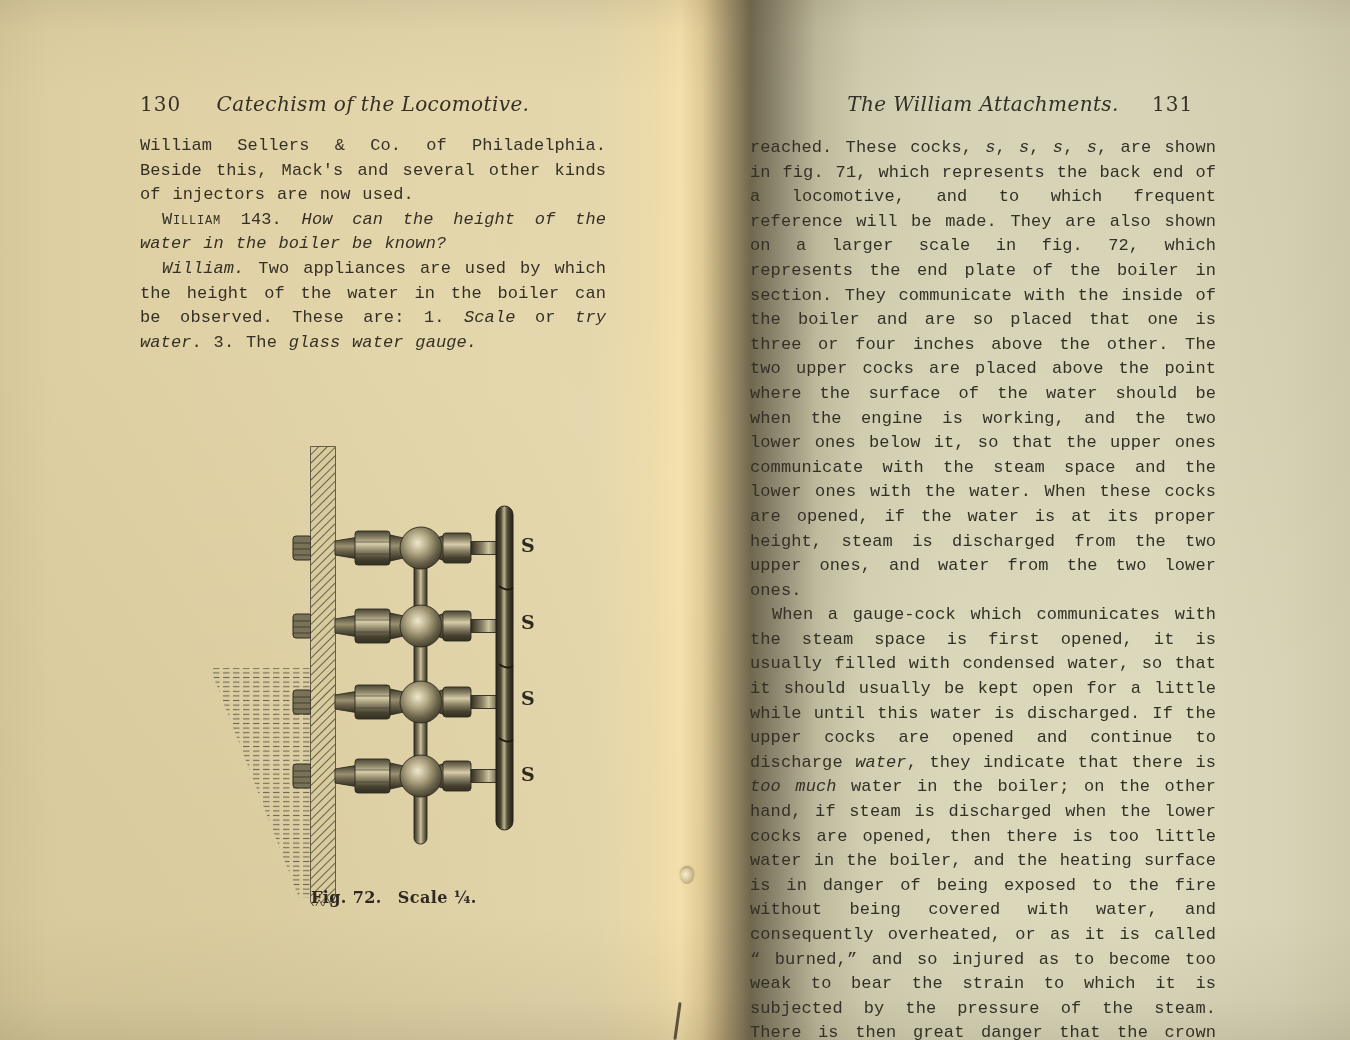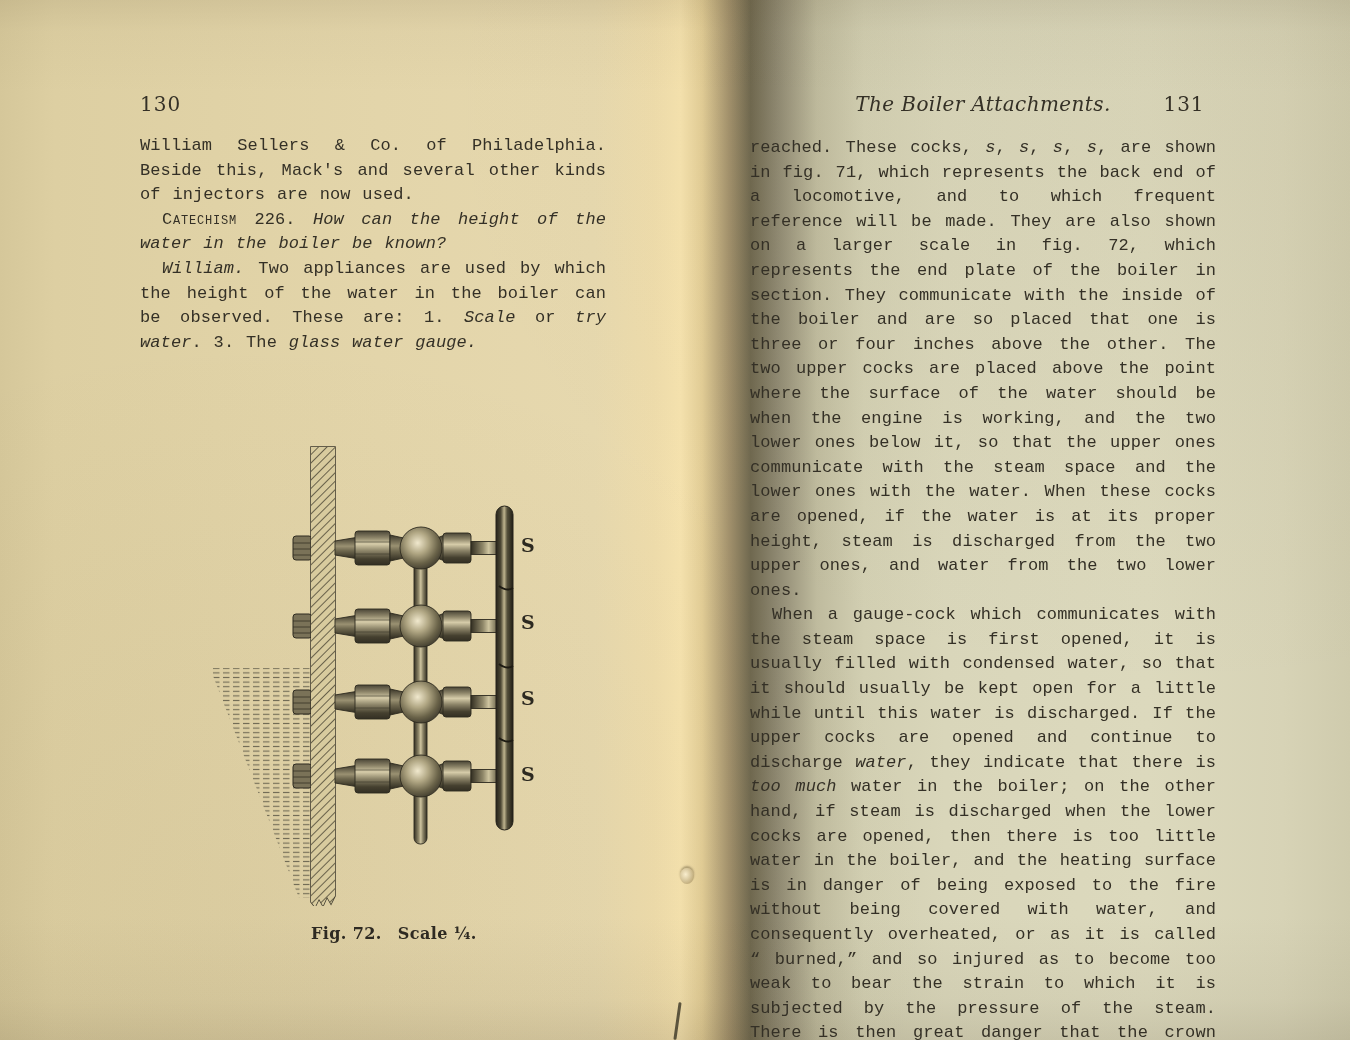--- a/index.html
+++ b/index.html
@@ -19,55 +19,56 @@
         #eedcab 48.5%, #f5e2ae 50.4%, #e2cd96 52%, #a2916c 54%,
         #6f684f 55.6%, #8d8770 57.5%, #bfbb9e 60.5%, #d2cfb2 64%,
         #d9d6ba 70%, #dcd9bd 85%, #d7d3b6 95%, #cfcbad 100%);
     color:#343026;
     padding-left:12px;
   }
   .hdr{position:absolute;display:flex;align-items:baseline;font-size:20px;}
   #left-header{left:140px;top:92px;width:466px;}
   #right-header{left:750px;top:92px;width:466px;}
   .pagenum{width:64px;letter-spacing:1px;}
-  #right-header .pagenum{text-align:center;}
+  #right-header .pagenum{text-align:left;}
   .running{flex:1;text-align:center;font-style:italic;letter-spacing:0.4px;}
   .hsp{width:64px;}
   .textcol{position:absolute;width:466px;text-align:justify;font-family:Liberation Mono, monospace;}
   #left-body{left:140px;top:134px;}
   #right-body{left:750px;top:136px;}
   .para{margin:0;font-size:17px;line-height:24.6px;word-spacing:1.5px;letter-spacing:0.1px;}
   .para.ind{text-indent:22px;}
   .it{font-style:italic;}
   .sc{font-variant:small-caps;letter-spacing:0.8px;}
   #figure{position:absolute;left:193px;top:436px;width:432px;height:508px;}
   .fig-caption{
-    position:absolute;left:118px;top:488px;
+    position:absolute;left:118px;top:452px;
     font-weight:bold;font-size:16px;letter-spacing:0.4px;color:#2e2a22;white-space:nowrap;
   }
   .fig-caption .gap{display:inline-block;width:16px;}
   .nick{position:absolute;left:680px;top:868px;width:14px;height:16px;border-radius:50%;
     background:radial-gradient(ellipse at 40% 40%, rgba(250,240,210,0.9), rgba(120,100,60,0.35) 70%, rgba(0,0,0,0) 100%);
     box-shadow:0 -2px 2px rgba(60,50,25,0.35);}
   .crack{position:absolute;left:676px;top:1002px;width:3px;height:38px;background:#3a3424;
     transform:rotate(8deg);border-radius:2px;opacity:0.8;}
 </style>
 </head>
 <body>
 
 <div class="scan">
 
   <div class="hdr" id="left-header">
     <span class="pagenum">130</span>
+    <span class="running">Catechism of the Locomotive.</span>
     <span class="hsp"></span>
   </div>
 
   <div class="textcol" id="left-body">
       <p class="para"><span>William Sellers &amp; Co. of Philadelphia.  Beside this, Mack's and several other kinds of injectors are now used.</span></p>
-      <p class="para ind"><span class="sc">Catechism</span><span> 226.  </span><span class="it">How can the height of the water in the boiler be known?</span></p>
+      <p class="para ind"><span class="sc">William</span><span> 143.  </span><span class="it">How can the height of the water in the boiler be known?</span></p>
       <p class="para ind"><span class="it">William.</span><span>  Two appliances are used by which the height of the water in the boiler can be observed.  These are:  1. </span><span class="it">Scale</span><span> or </span><span class="it">try water</span><span>.  3. The </span><span class="it">glass water gauge.</span></p>
     </div>
 
   <div id="figure">
     <svg width="432" height="470" viewBox="0 0 432 470">
       <defs>
         <pattern id="ph" width="6" height="6" patternUnits="userSpaceOnUse" patternTransform="rotate(45)">
           <rect width="6" height="6" fill="#d8cb9e"></rect>
           <line x1="0" y1="0" x2="0" y2="6" stroke="#544e3b" stroke-width="1.7"></line>
         </pattern>
@@ -205,21 +206,21 @@
       </g>
     </svg>
 
     <div class="fig-caption">
       <span>Fig. 72.</span><span class="gap"></span><span>Scale ¼.</span>
     </div>
   </div>
 
   <div class="hdr" id="right-header">
     <span class="hsp"></span>
-    <span class="running">The Boiler Attachments.</span>
+    <span class="running">The William Attachments.</span>
     <span class="pagenum">131</span>
   </div>
 
   <div class="textcol" id="right-body">
       <p class="para"><span>reached.  These cocks, </span><span class="it">s</span><span>, </span><span class="it">s</span><span>, </span><span class="it">s</span><span>, </span><span class="it">s</span><span>, are shown in fig. 71, which represents the back end of a locomotive, and to which frequent reference will be made.  They are also shown on a larger scale in fig. 72, which represents the end plate of the boiler in section.  They communicate with the inside of the boiler and are so placed that one is three or four inches above the other.  The two upper cocks are placed above the point where the surface of the water should be when the engine is working, and the two lower ones below it, so that the upper ones communicate with the steam space and the lower ones with the water.  When these cocks are opened, if the water is at its proper height, steam is discharged from the two upper ones, and water from the two lower ones.</span></p>
       <p class="para ind"><span>When a gauge-cock which communicates with the steam space is first opened, it is usually filled with condensed water, so that it should usually be kept open for a little while until this water is discharged.  If the upper cocks are opened and continue to discharge </span><span class="it">water</span><span>, they indicate that there is </span><span class="it">too much</span><span> water in the boiler; on the other hand, if steam is discharged when the lower cocks are opened, then there is too little water in the boiler, and the heating surface is in danger of being exposed to the fire without being covered with water, and consequently overheated, or as it is called “ burned,” and so injured as to become too weak to bear the strain to which it is subjected by the pressure of the steam.  There is then great danger that the crown sheet may be crushed down by the pressure of the steam above it, or that the boiler may be exploded.  Even if no accident occur, the boiler is in great danger of permanent</span></p>
     </div>
 
   <div class="nick"></div>
   <div class="crack"></div>

